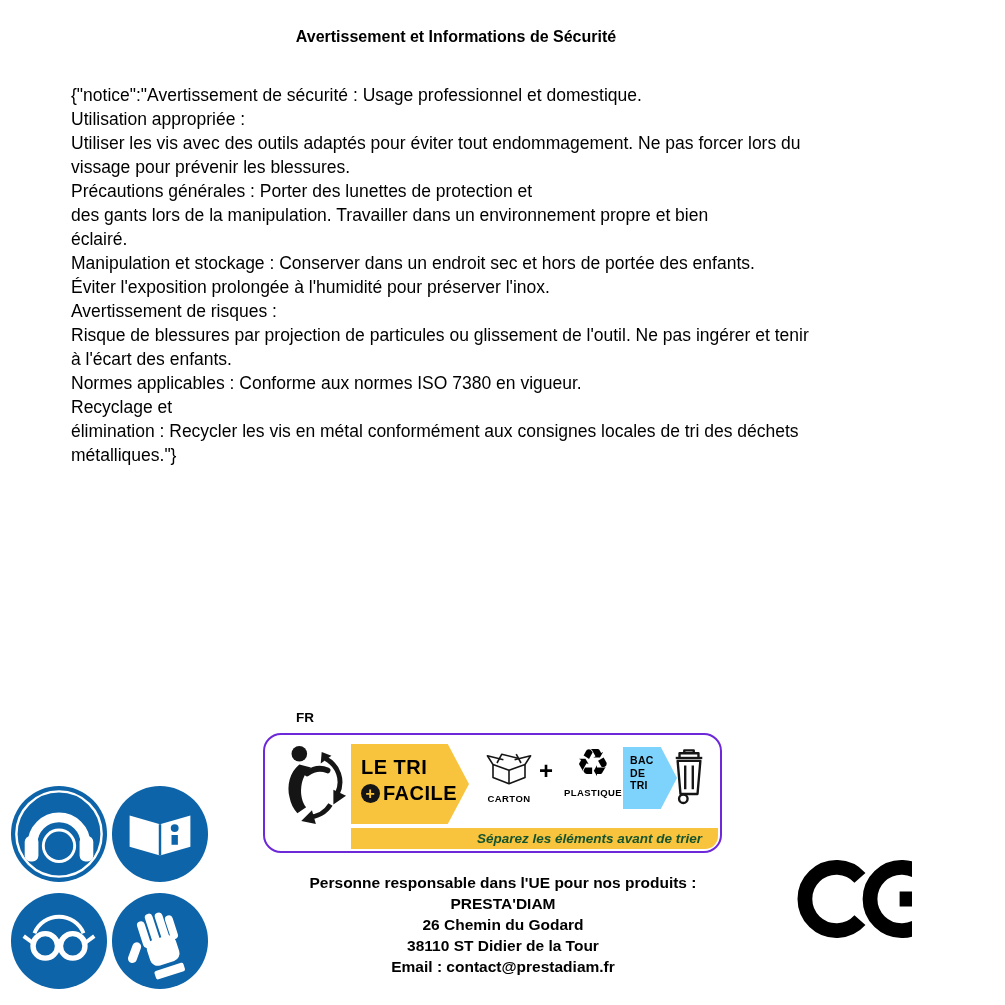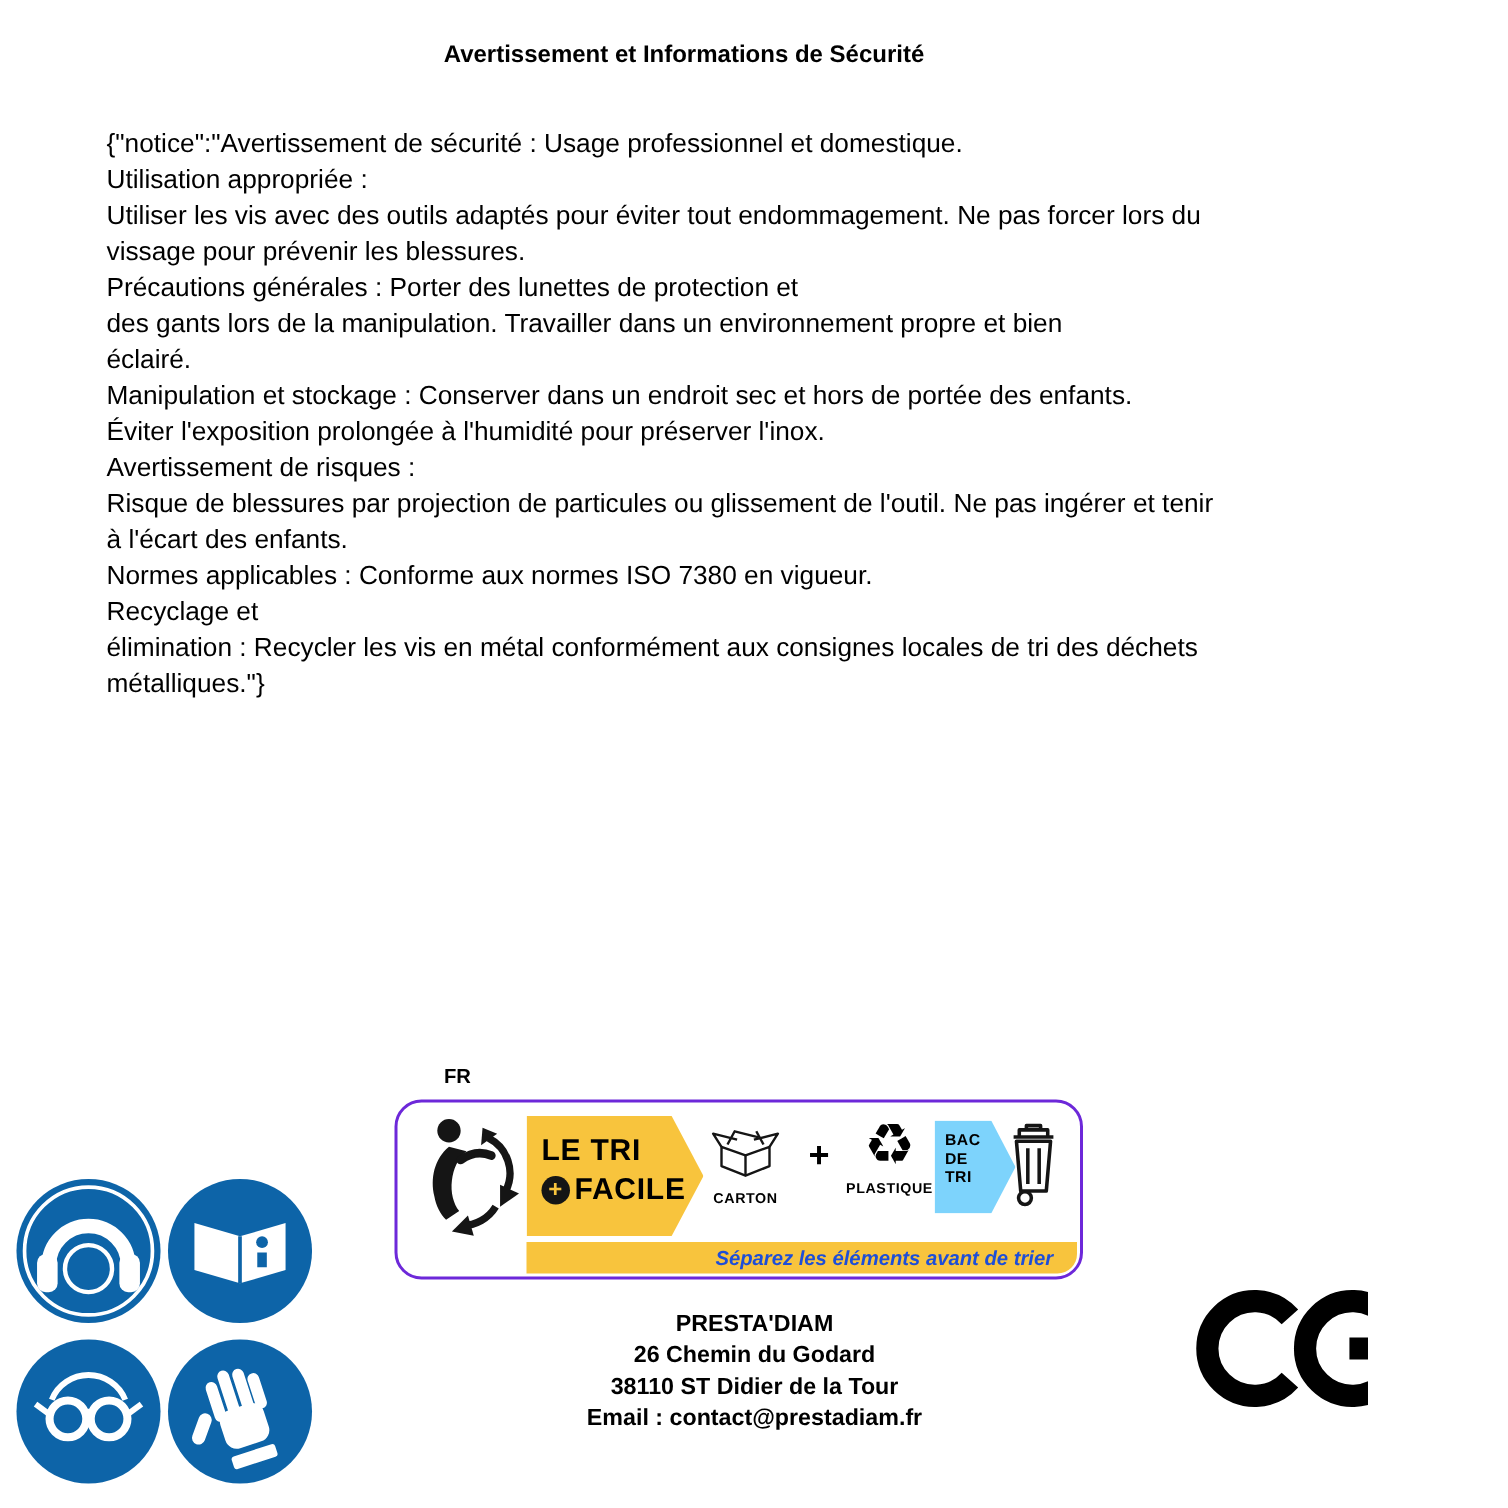--- a/index.html
+++ b/index.html
@@ -17,33 +17,33 @@
            background:#fff;box-sizing:border-box;}
   .triman{left:10px;top:7px;width:72px;height:84px;}
   .tri-badge{left:86px;top:9px;width:118px;height:80px;background:#f8c43d;
              clip-path:polygon(0 0,82% 0,100% 50%,82% 100%,0 100%);
              padding:12px 0 0 10px;box-sizing:border-box;}
   .tri-badge .l1{font-size:20px;font-weight:800;letter-spacing:.5px;}
   .tri-badge .l2{font-size:20px;font-weight:800;letter-spacing:.5px;margin-top:3px;display:flex;align-items:center;}
   .plus-disc{display:inline-flex;width:19px;height:19px;border-radius:50%;background:#151515;color:#f8c43d;
              font-size:16px;font-weight:800;align-items:center;justify-content:center;margin-right:3px;}
   .mat-group{top:12px;width:64px;text-align:center;}
-  .mat-carton{left:200px;}
+  .mat-carton{left:212px;}
   .mat-plast{left:296px;top:6px;}
   .mat-label{font-size:9.5px;font-weight:700;letter-spacing:.4px;margin-top:2px;}
   .mat-plus{left:274px;top:22px;font-size:24px;font-weight:700;}
   .recycle-glyph{font-family:"DejaVu Sans",sans-serif;font-size:38px;line-height:44px;}
   .bac-tag{left:358px;top:12px;width:54px;height:62px;background:#7dd3fc;
            clip-path:polygon(0 0,70% 0,100% 50%,70% 100%,0 100%);
            padding:7px 0 0 7px;box-sizing:border-box;}
   .bac-tag span{display:block;font-size:10.5px;font-weight:800;line-height:12.5px;letter-spacing:.3px;}
   .bin-icon{left:406px;top:10px;width:36px;height:62px;}
   .tri-strip{left:86px;right:2px;top:93px;height:21px;background:#f8c43d;border-bottom-right-radius:13px;
              display:flex;align-items:center;justify-content:center;padding-left:110px;
-             font-size:13.5px;font-weight:700;font-style:italic;color:#1d4ed8;}
+             font-size:13.5px;font-weight:700;font-style:italic;color:#14532d;}
 
   
   .sign{width:98px;height:98px;}
   .sign-ear{left:10px;top:785px;}
   .sign-book{left:111px;top:785px;}
   .sign-eye{left:10px;top:892px;}
   .sign-glove{left:111px;top:892px;}
 
   
   .resp-block{left:253px;top:872px;width:500px;text-align:center;font-weight:700;
@@ -170,20 +170,21 @@
       <rect x="34" y="25" width="8" height="28" rx="4"></rect>
       <rect x="44" y="20" width="8" height="33" rx="4"></rect>
       <rect x="54" y="22" width="8" height="31" rx="4"></rect>
       <rect x="63" y="28" width="8" height="25" rx="4"></rect>
       <rect x="23" y="44" width="9" height="22" rx="4.5" transform="rotate(38 27.5 48)"></rect>
       <rect x="36" y="78" width="31" height="9" rx="2"></rect>
     </g>
   </svg>
 
   <div class="abs resp-block">
+    <div>Personne responsable dans l'UE pour nos produits :</div>
     <div>PRESTA'DIAM</div>
     <div>26 Chemin du Godard</div>
     <div>38110 ST Didier de la Tour</div>
     <div>Email : contact@prestadiam.fr</div>
   </div>
 
   <svg class="abs ce-mark" viewBox="0 0 150 100">
     <path d="M63.8,28.6 A32,32 0 1 0 63.8,71.4" fill="none" stroke="#000" stroke-width="15"></path>
     <path d="M129.8,28.6 A32,32 0 1 0 129.8,71.4" fill="none" stroke="#000" stroke-width="15"></path>
     <path d="M104,50 H141" stroke="#000" stroke-width="15"></path>

